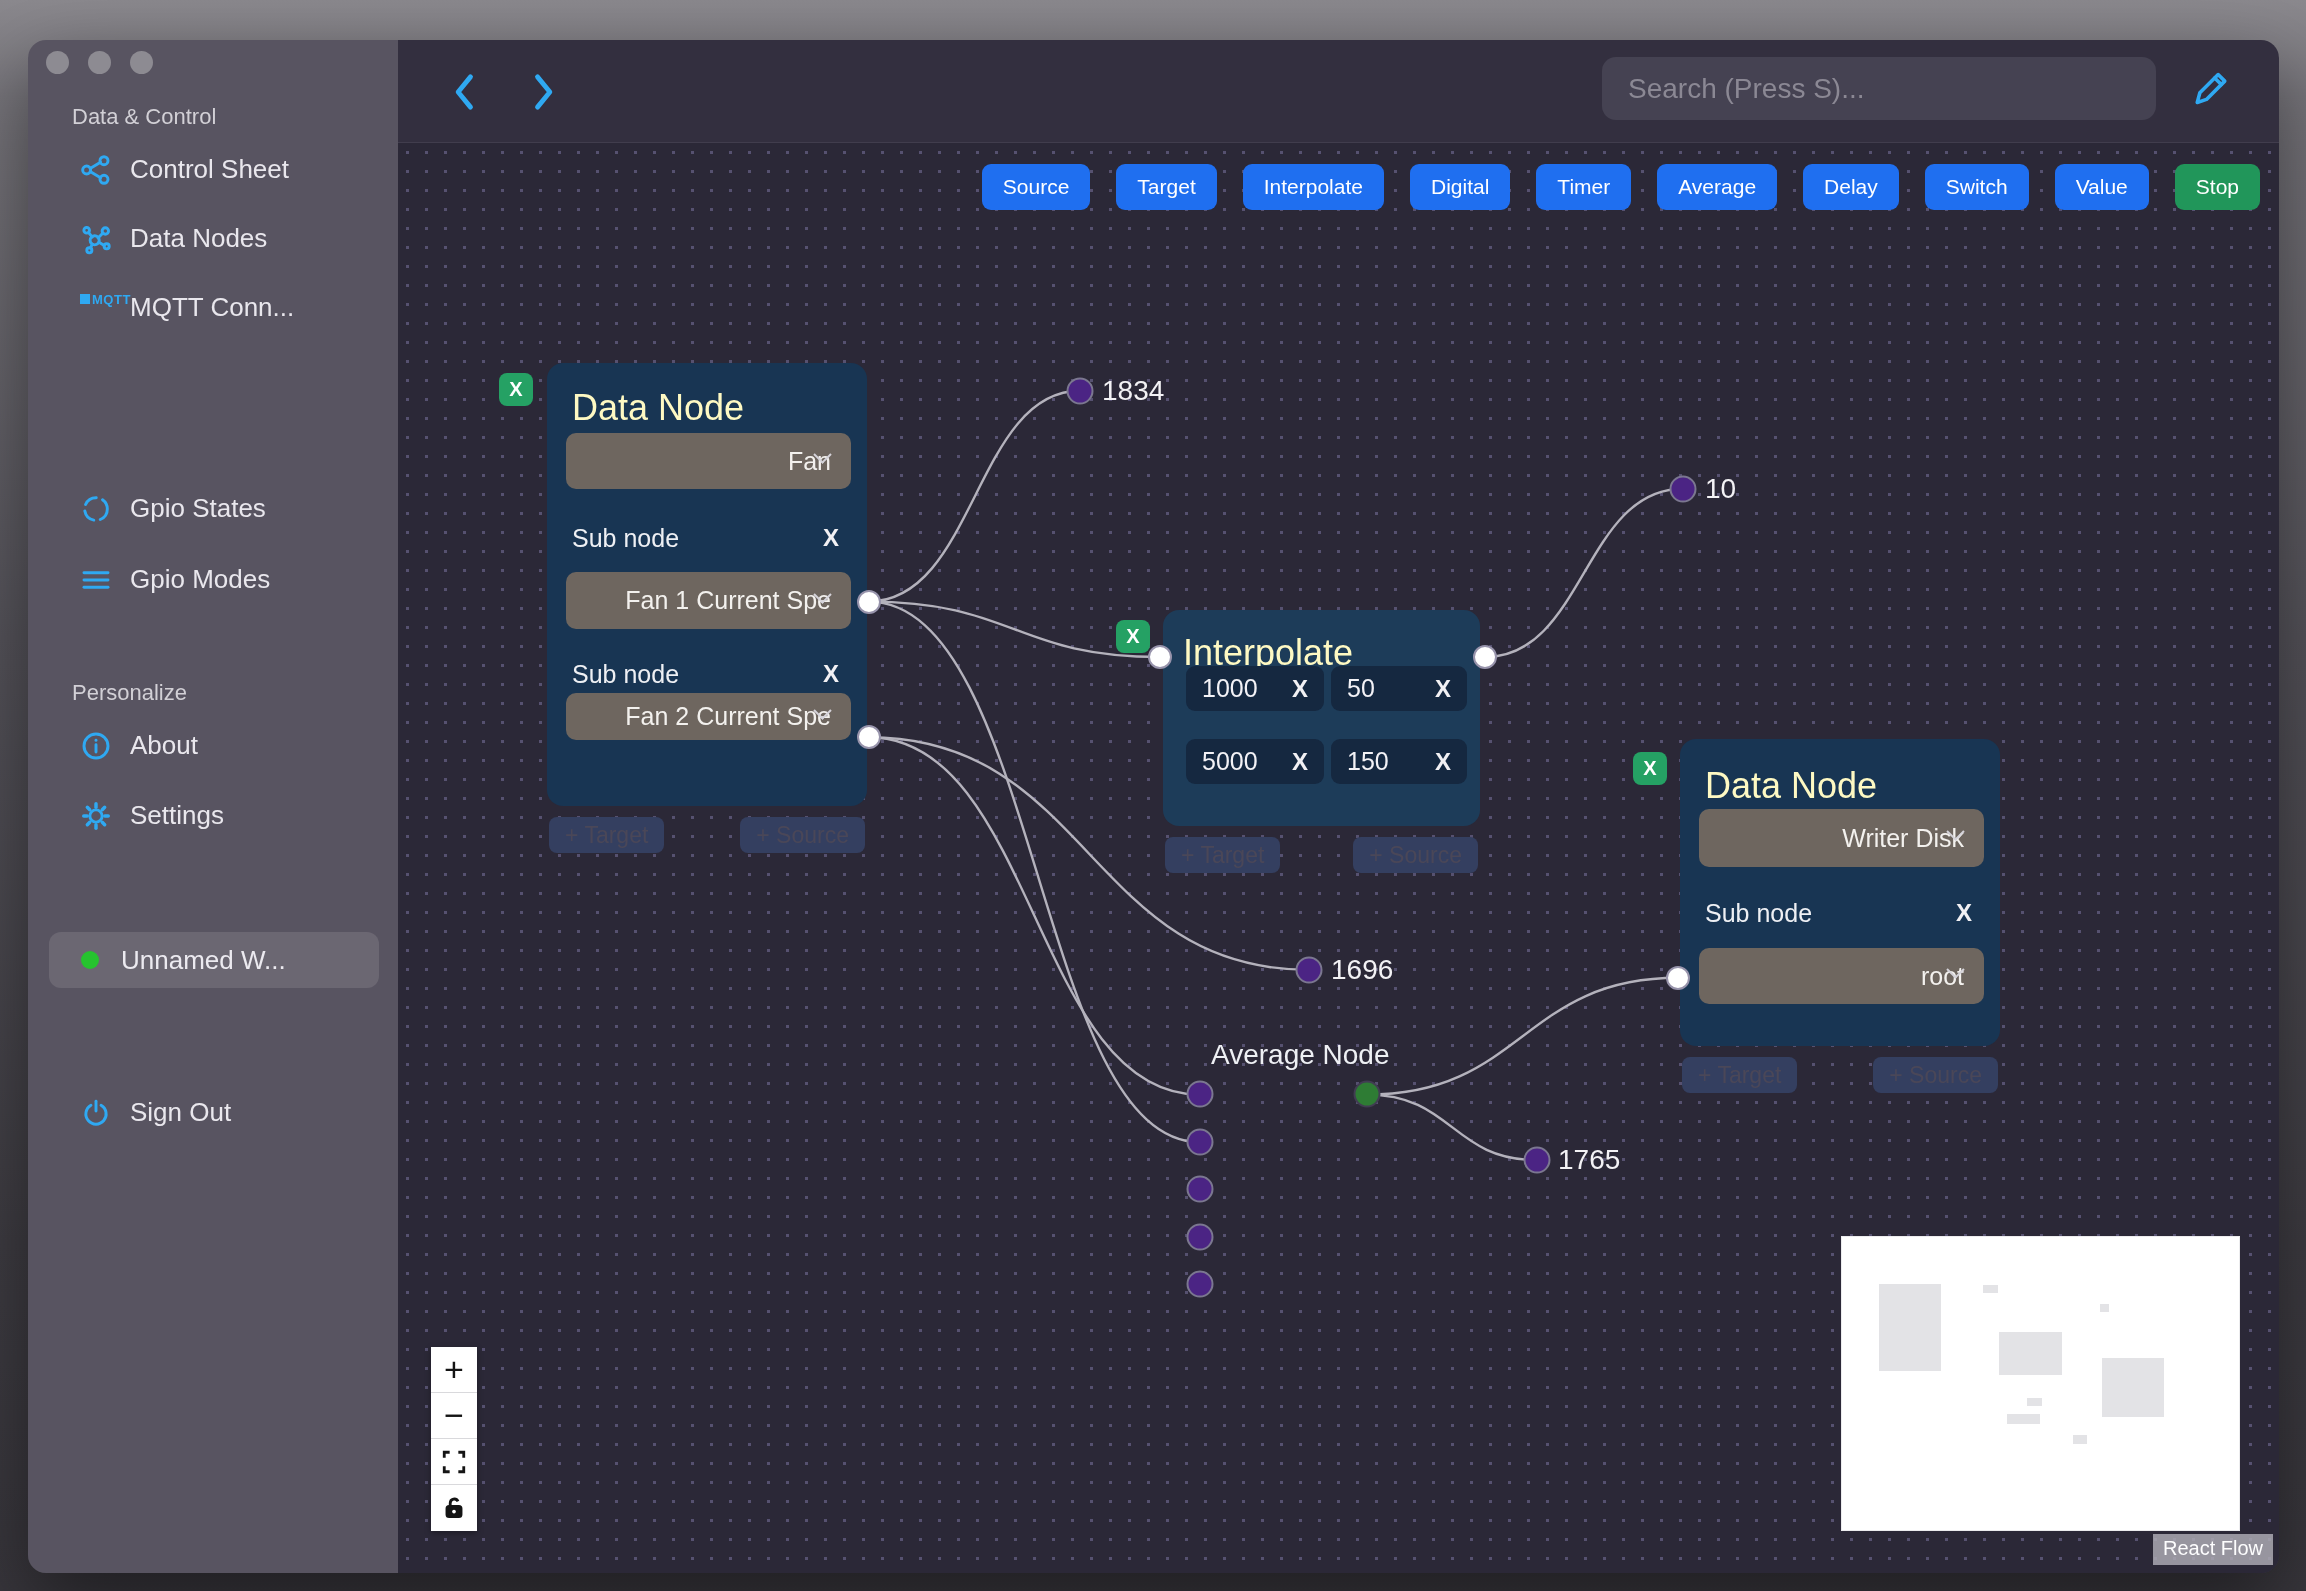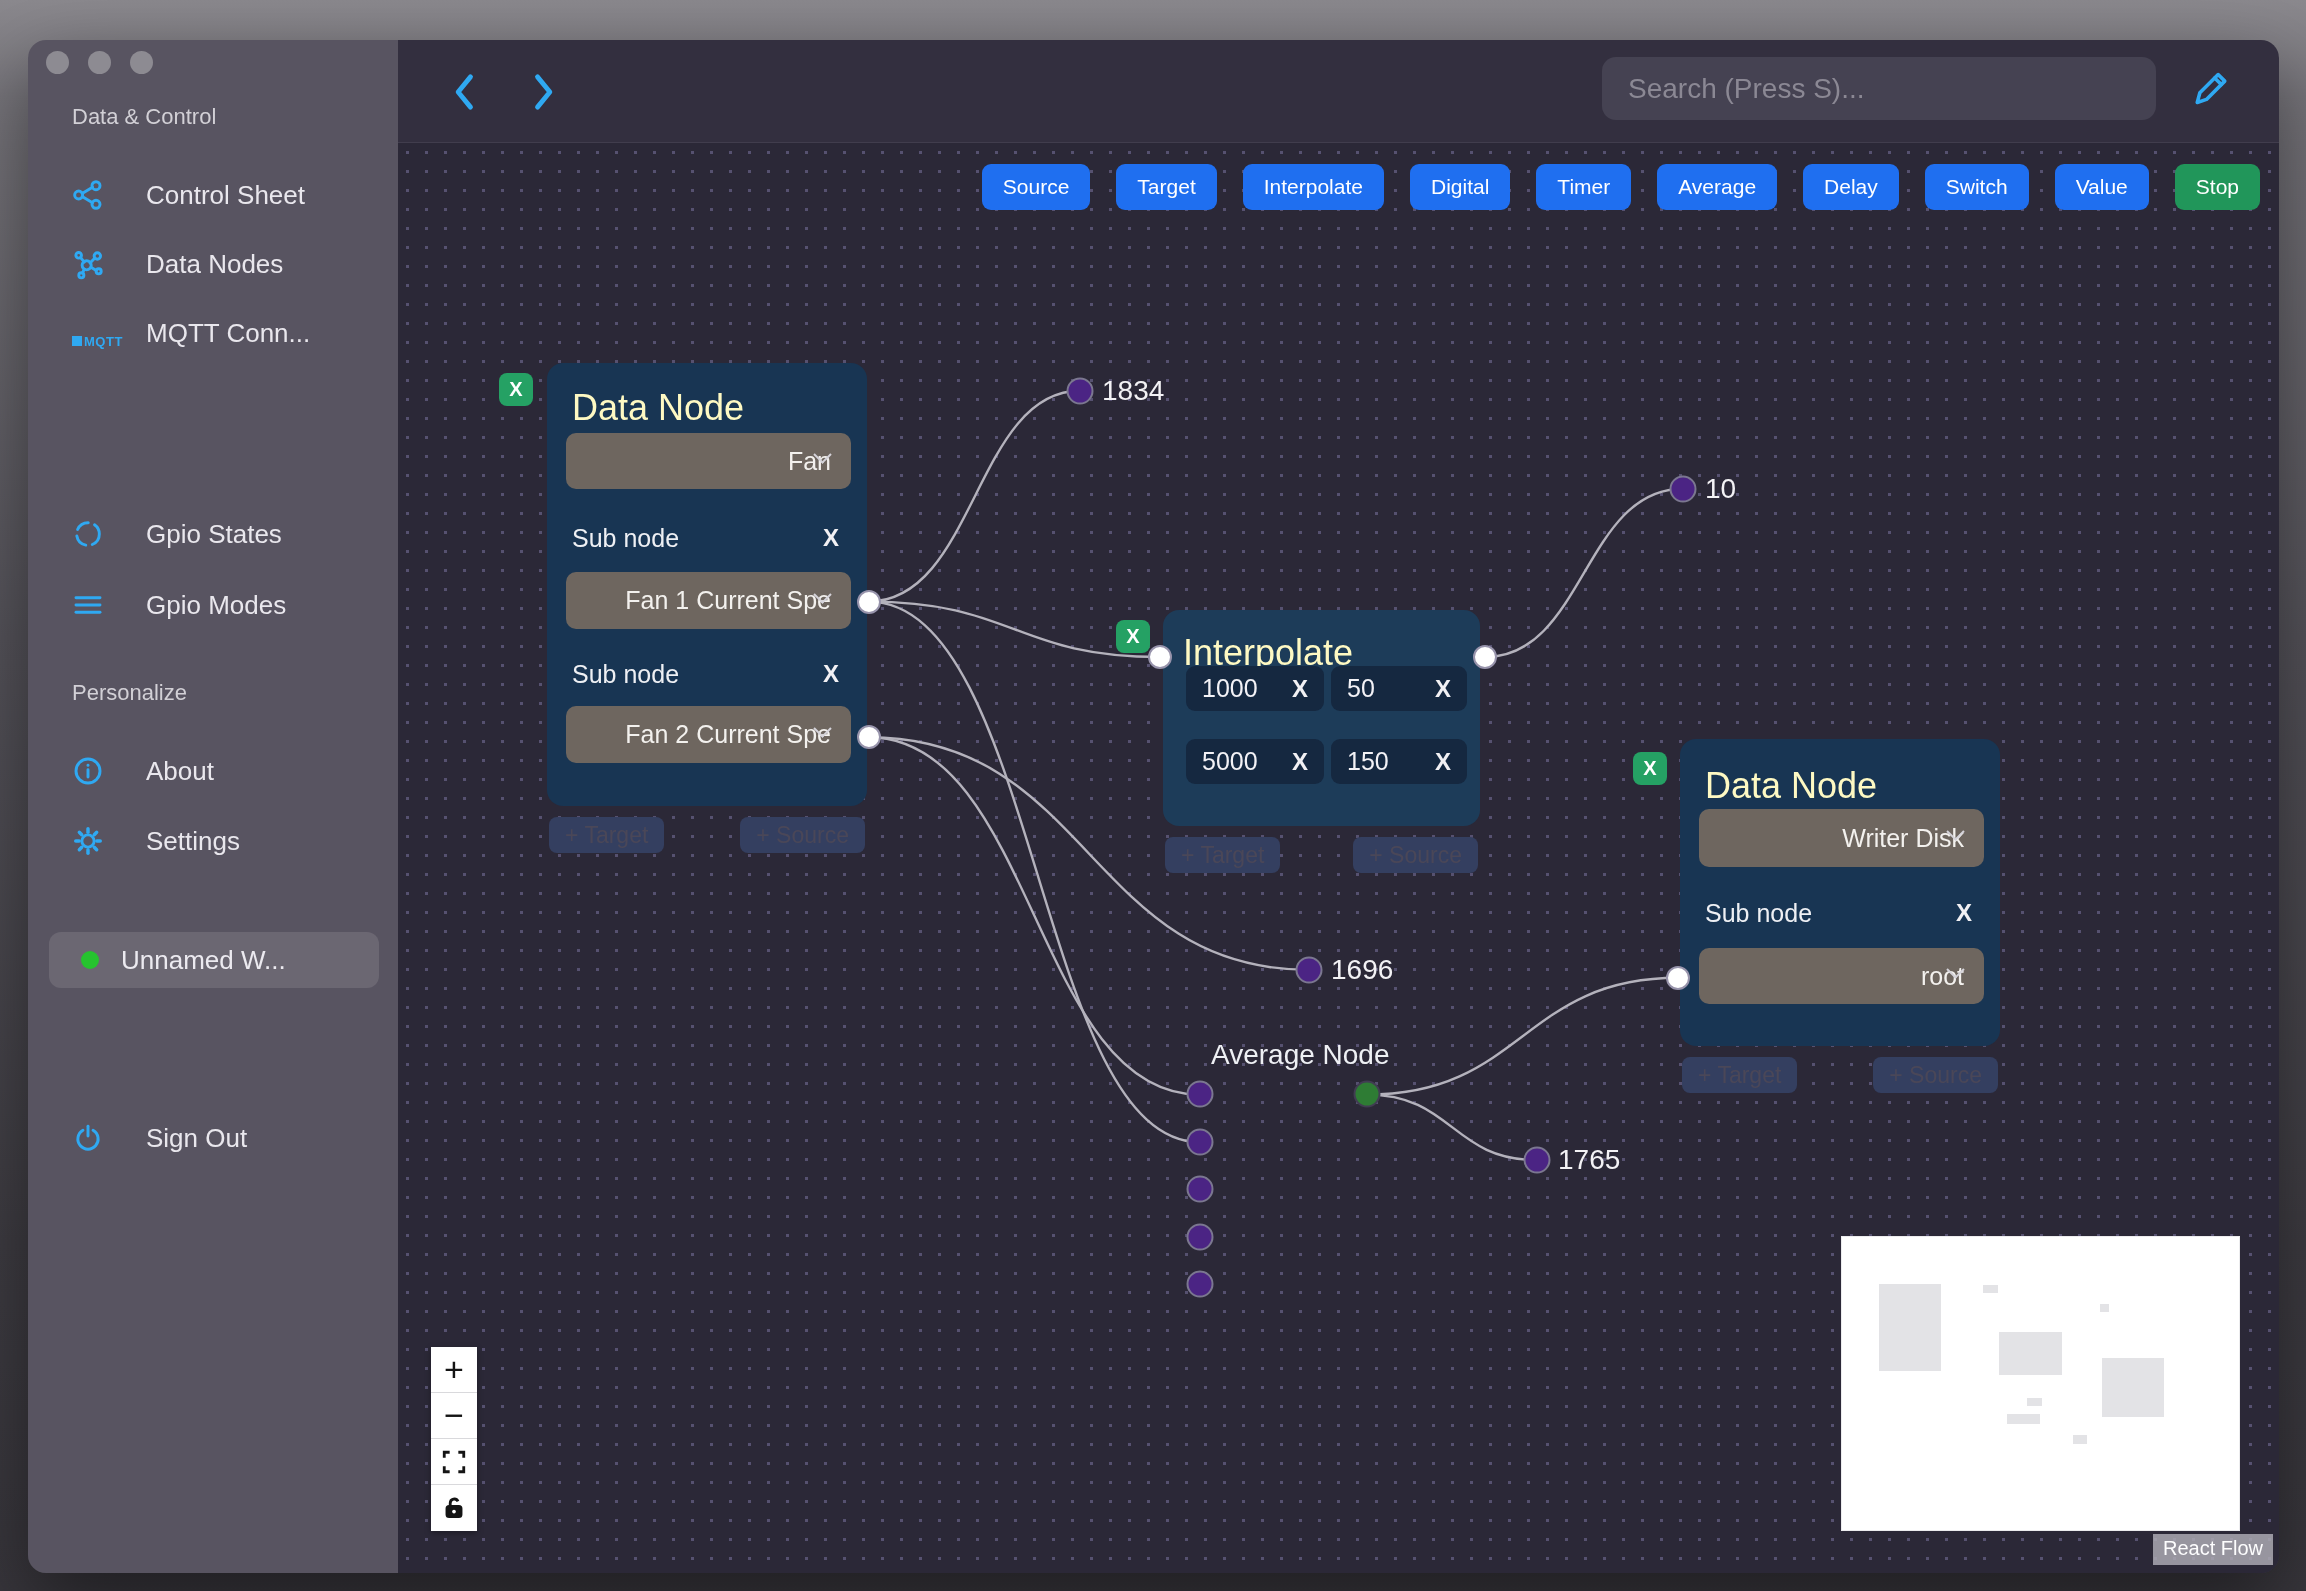--- a/index.html
+++ b/index.html
@@ -7,22 +7,22 @@
     font-family:"Liberation Sans","DejaVu Sans",sans-serif; }
   body { background:linear-gradient(180deg,#8b898e 0%,#77757b 6%,#55535a 40%,#3e3c42 78%,#38363c 100%); }
 
   .window { position:absolute; left:28px; top:40px; width:2251px; height:1533px;
     border-radius:18px; overflow:hidden; box-shadow:0 30px 79px rgba(0,0,0,.45); }
 
   
   .sidebar { position:absolute; left:0; top:0; width:370px; height:100%; background:#585461; }
   .traffic { position:absolute; top:11px; left:18px; display:flex; gap:19px; }
   .traffic span { width:23px; height:23px; border-radius:50%; background:#8d8b92; display:block; }
-  .side-row { position:absolute; left:0; width:370px; height:57px; display:flex; align-items:flex-end;
-    padding-left:44px; color:#e9e7ed; font-size:26px; cursor:default;gap:24px; }
+  .side-row { position:absolute; left:8px; width:370px; height:57px; display:flex; align-items:flex-start;
+    padding-left:44px; color:#e9e7ed; font-size:26px; cursor:default; }
   .side-head { position:absolute; left:0; width:370px; height:40px; display:flex; align-items:center;
     padding-left:44px; color:#d2d0d6; font-size:22px; }
   .icon-slot { width:50px; min-width:50px; display:flex; align-items:center; justify-content:flex-start; }
   .icon-slot svg { stroke:#2fa9f2; fill:none; stroke-width:2.2; stroke-linecap:round; stroke-linejoin:round; }
   .mqtt-logo { color:#2fa9f2; font-size:13px; font-weight:bold; letter-spacing:0.5px; white-space:nowrap; }
   .mqtt-logo::before { content:""; display:inline-block; width:10px; height:10px; background:#2fa9f2; margin-right:2px; }
   .ws-row { position:absolute; left:21px; top:892px; width:330px; height:56px; border-radius:12px;
     background:#6b6772; display:flex; align-items:center; padding-left:32px; color:#eceaf0; font-size:26px; }
   .ws-dot { width:18px; height:18px; border-radius:50%; background:#26c32f; margin-right:22px; }
 
@@ -264,21 +264,21 @@
             <span class="x-btn">X</span>
           </div>
           <div class="nd-select" style="top:209px;height:57px">
             <span>Fan 1 Current Spe</span>
               <span class="chev"></span>
           </div>
           <div class="sub-row" style="top:297px">
             <span>Sub node</span>
             <span class="x-btn">X</span>
           </div>
-          <div class="nd-select" style="top:343px;height:57px">
+          <div class="nd-select" style="top:330px;height:47px">
             <span>Fan 2 Current Spe</span>
               <span class="chev"></span>
           </div>
         </div>
         <div class="handle" style="left:322px;top:239px"></div>
         <div class="handle" style="left:322px;top:374px"></div>
         <div class="node-footer">
           <div class="nf-btn">+ Target</div>
           <div class="nf-btn">+ Source</div>
         </div>

